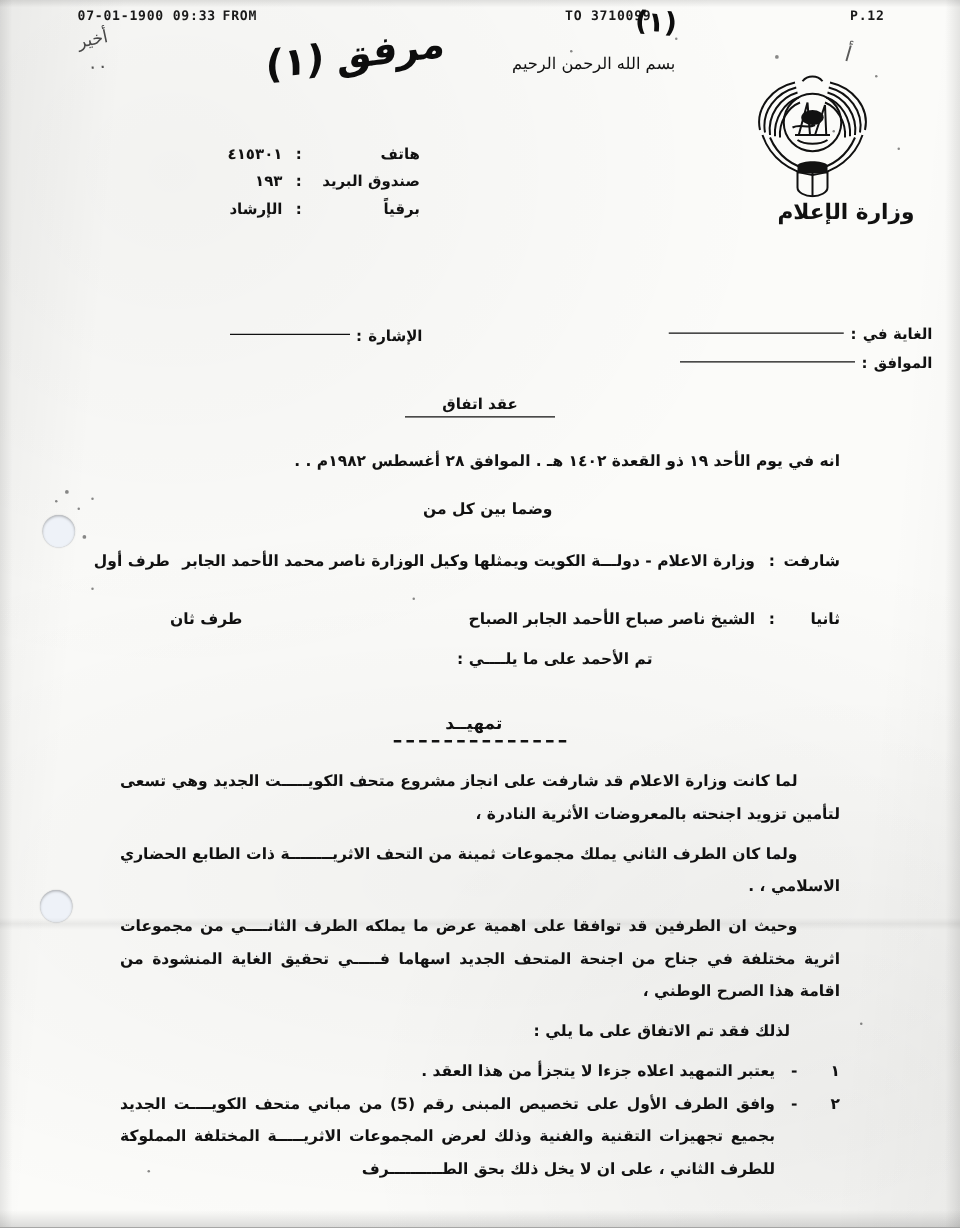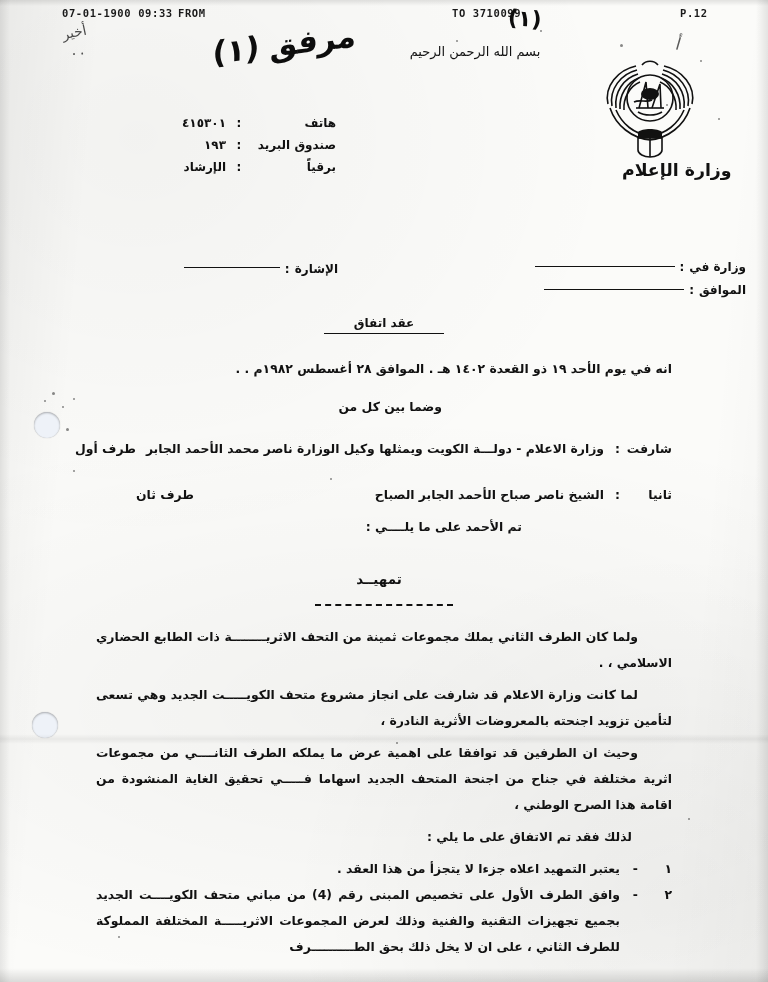--- a/index.html
+++ b/index.html
@@ -219,21 +219,21 @@
   .party-tag { flex: 0 0 auto; padding-right: 10px; margin-left: 40px; }
   .party-gap { height: 18px; }
 
   .agreed-line { padding-right: 150px; margin: 6px 0 26px 0; }
 
   .preamble-title {
     text-align: center;
     font-size: 13.5px;
     font-weight: 700;
     letter-spacing: 7px;
-    margin: 0 0 12px 0;
+    margin: 0 0 0 0;
     padding-right: 10px;
   }
   .preamble-underline {
     width: 128px;
     margin: 0 auto 18px;
     border-bottom: 2px dashed #111;
     padding-right: 10px;
   }
 
   .clause-line {
@@ -363,21 +363,21 @@
   </div>
 
   <div class="ref-block">
     <span class="field-label">الإشارة</span>
     <span class="field-colon">:</span>
     <span class="rule rule-ref"></span>
   </div>
 
   <div class="date-block">
     <div class="field-row">
-      <span class="field-label">وزارة في</span>
+      <span class="field-label">الغاية في</span>
       <span class="field-colon">:</span>
       <span class="rule rule-date"></span>
     </div>
     <div class="field-row">
       <span class="field-label">الموافق</span>
       <span class="field-colon">:</span>
       <span class="rule rule-date"></span>
     </div>
   </div>
 
@@ -405,35 +405,35 @@
       <span class="party-colon">:</span>
       <span class="party-name">الشيخ ناصر صباح الأحمد الجابر الصباح</span>
       <span class="party-tag">طرف ثان</span>
     </div>
 
     <div class="para agreed-line">تم الأحمد على ما يلــــي :</div>
 
     <div class="preamble-title">تمهيــد</div>
     <div class="preamble-underline"></div>
 
+    <div class="para indent">لما كانت وزارة الاعلام قد شارفت على انجاز مشروع متحف الكويـــــت الجديد وهي تسعى لتأمين تزويد اجنحته بالمعروضات الأثرية النادرة ،</div>
     <div class="para indent">ولما كان الطرف الثاني يملك مجموعات ثمينة من التحف الاثريــــــــة ذات الطابع الحضاري الاسلامي ، .</div>
-    <div class="para indent">لما كانت وزارة الاعلام قد شارفت على انجاز مشروع متحف الكويـــــت الجديد وهي تسعى لتأمين تزويد اجنحته بالمعروضات الأثرية النادرة ،</div>
     <div class="para indent">وحيث ان الطرفين قد توافقا على اهمية عرض ما يملكه الطرف الثانــــي من مجموعات اثرية مختلفة في جناح من اجنحة المتحف الجديد اسهاما فـــــي تحقيق الغاية المنشودة من اقامة هذا الصرح الوطني ،</div>
     <div class="para center-ish">لذلك فقد تم الاتفاق على ما يلي :</div>
 
     <div class="clause-line">
       <span class="clause-num">١</span>
       <span class="clause-dash">-</span>
       <span class="clause-body">يعتبر التمهيد اعلاه جزءا لا يتجزأ من هذا العقد .</span>
     </div>
 
     <div class="clause-line">
       <span class="clause-num">٢</span>
       <span class="clause-dash">-</span>
-      <span class="clause-body">وافق الطرف الأول على تخصيص المبنى رقم (4) من مباني متحف الكويــــت الجديد بجميع تجهيزات التقنية والفنية وذلك لعرض المجموعات الاثريـــــة المختلفة المملوكة للطرف الثاني ، على ان لا يخل ذلك بحق الطــــــــــرف</span>
+      <span class="clause-body">وافق الطرف الأول على تخصيص المبنى رقم (5) من مباني متحف الكويــــت الجديد بجميع تجهيزات التقنية والفنية وذلك لعرض المجموعات الاثريـــــة المختلفة المملوكة للطرف الثاني ، على ان لا يخل ذلك بحق الطــــــــــرف</span>
     </div>
 
   </div>
 
   <div class="punch" style="left:34px; top:412px;"></div>
   <div class="punch" style="left:32px; top:712px;"></div>
 
   <div class="speck" style="left:52px; top:392px; width:3px; height:3px;"></div>
   <div class="speck" style="left:44px; top:400px; width:2px; height:2px;"></div>
   <div class="speck" style="left:73px; top:398px; width:2px; height:2px;"></div>

